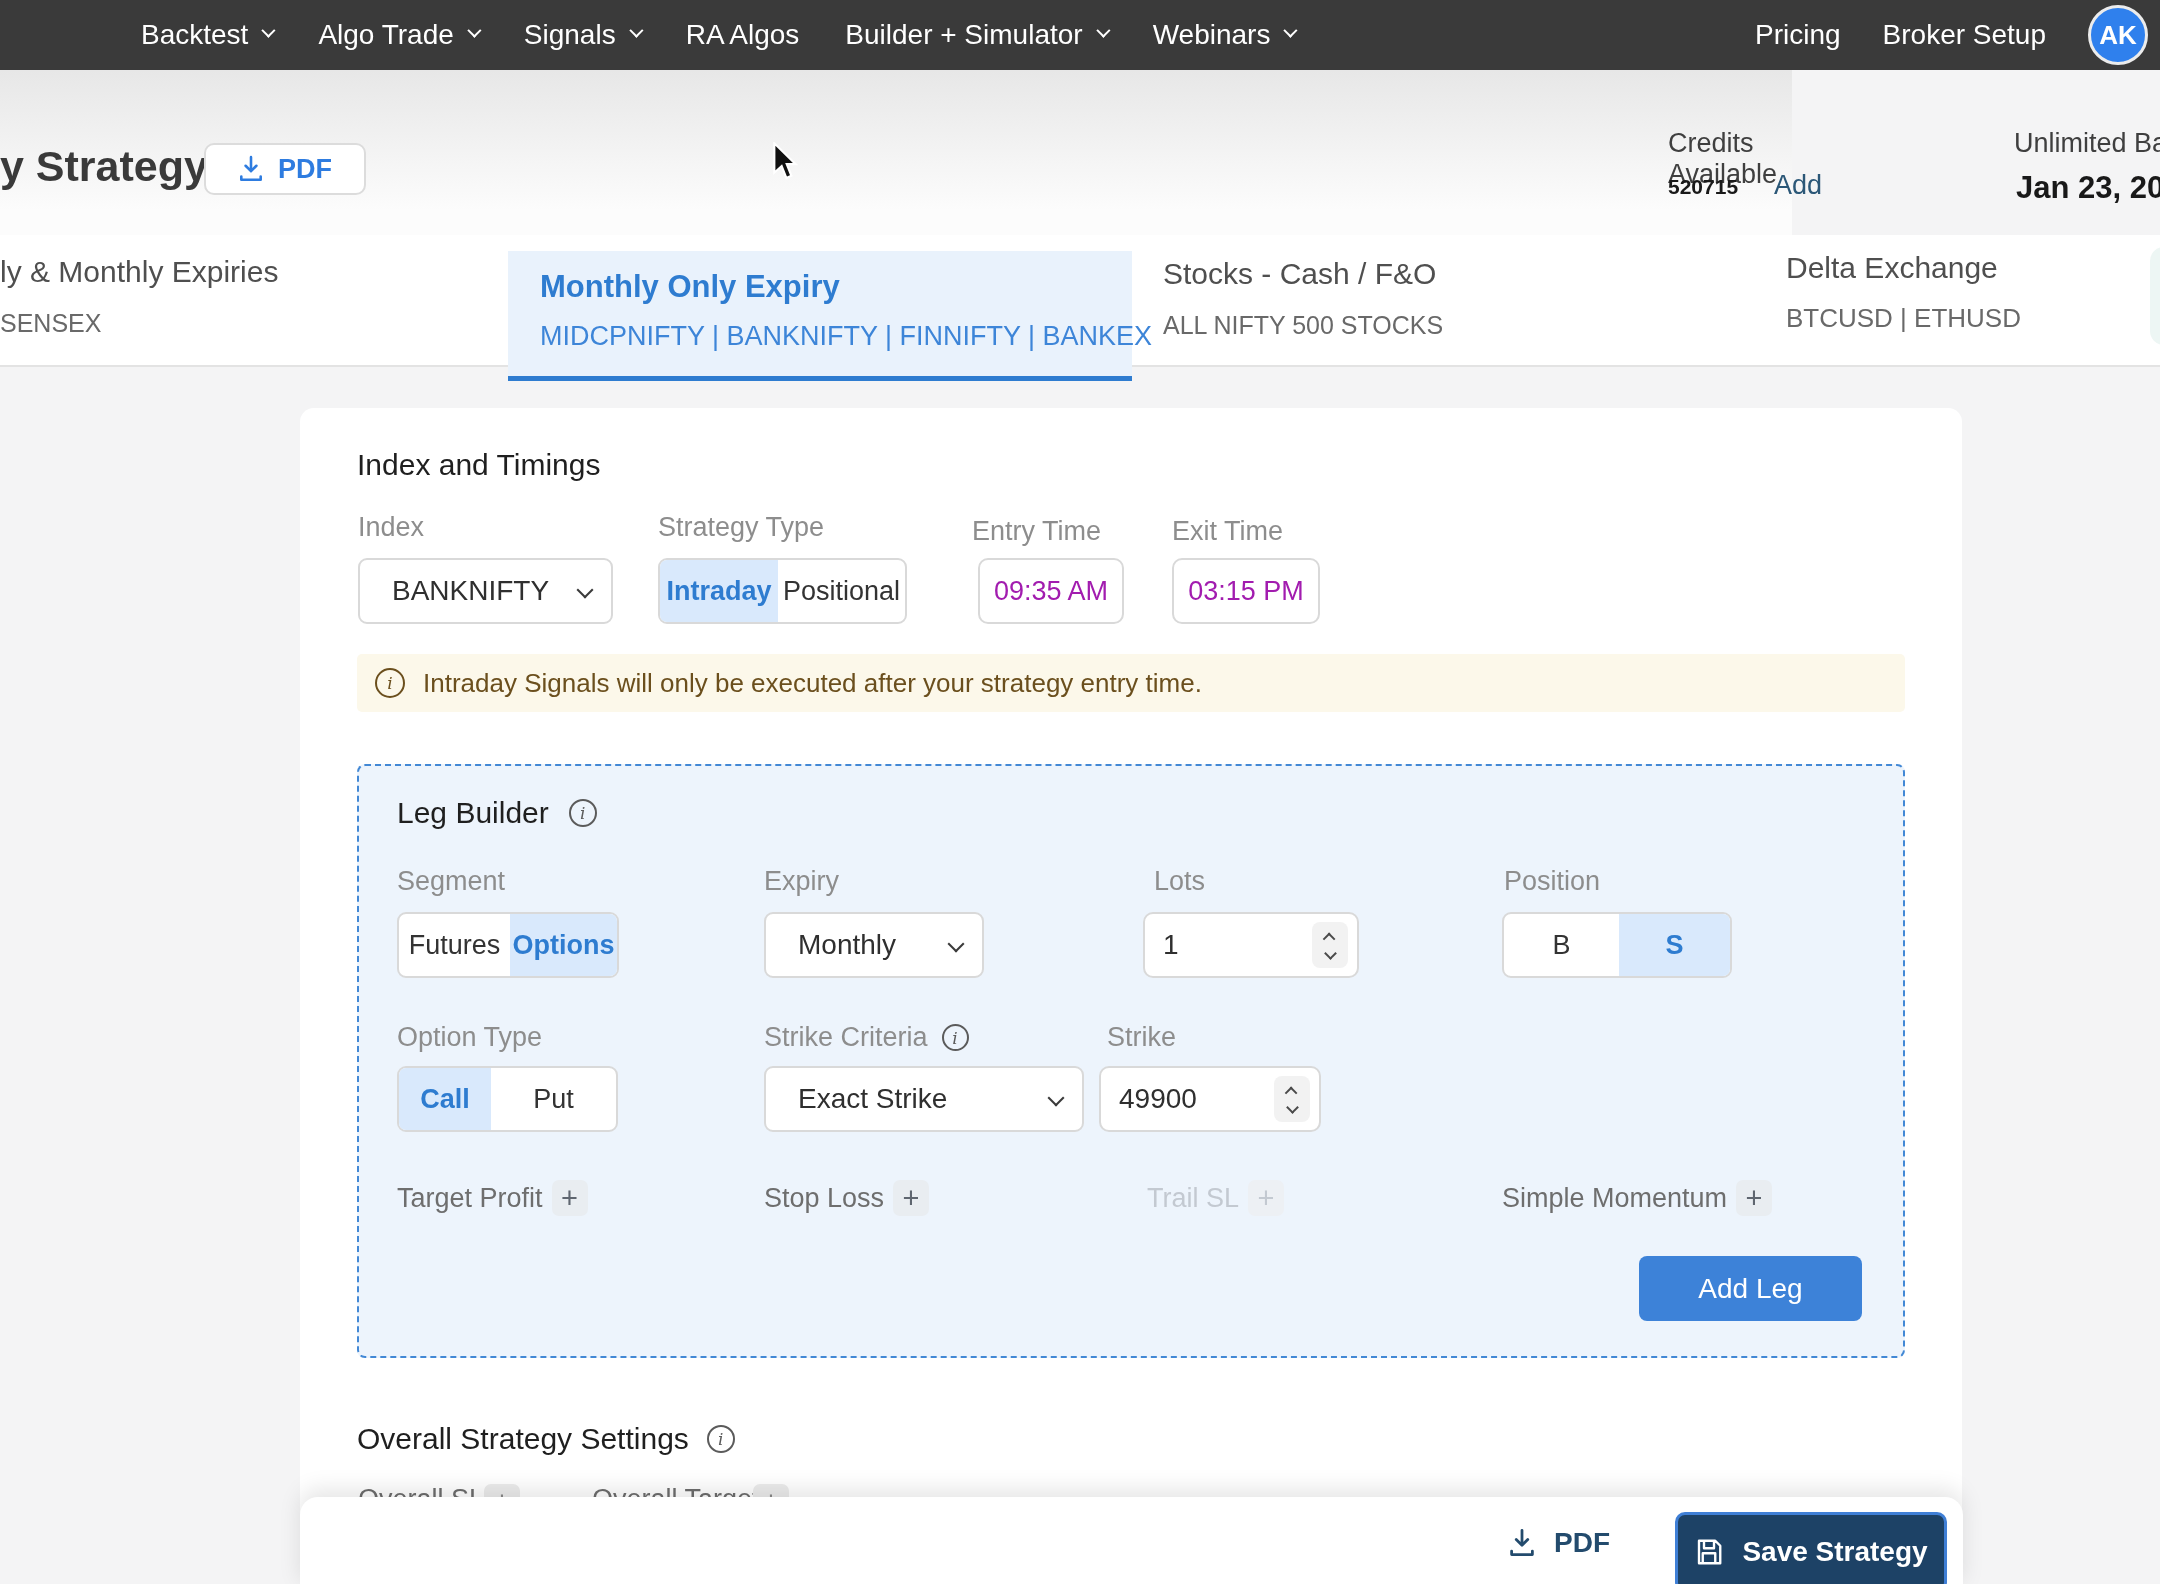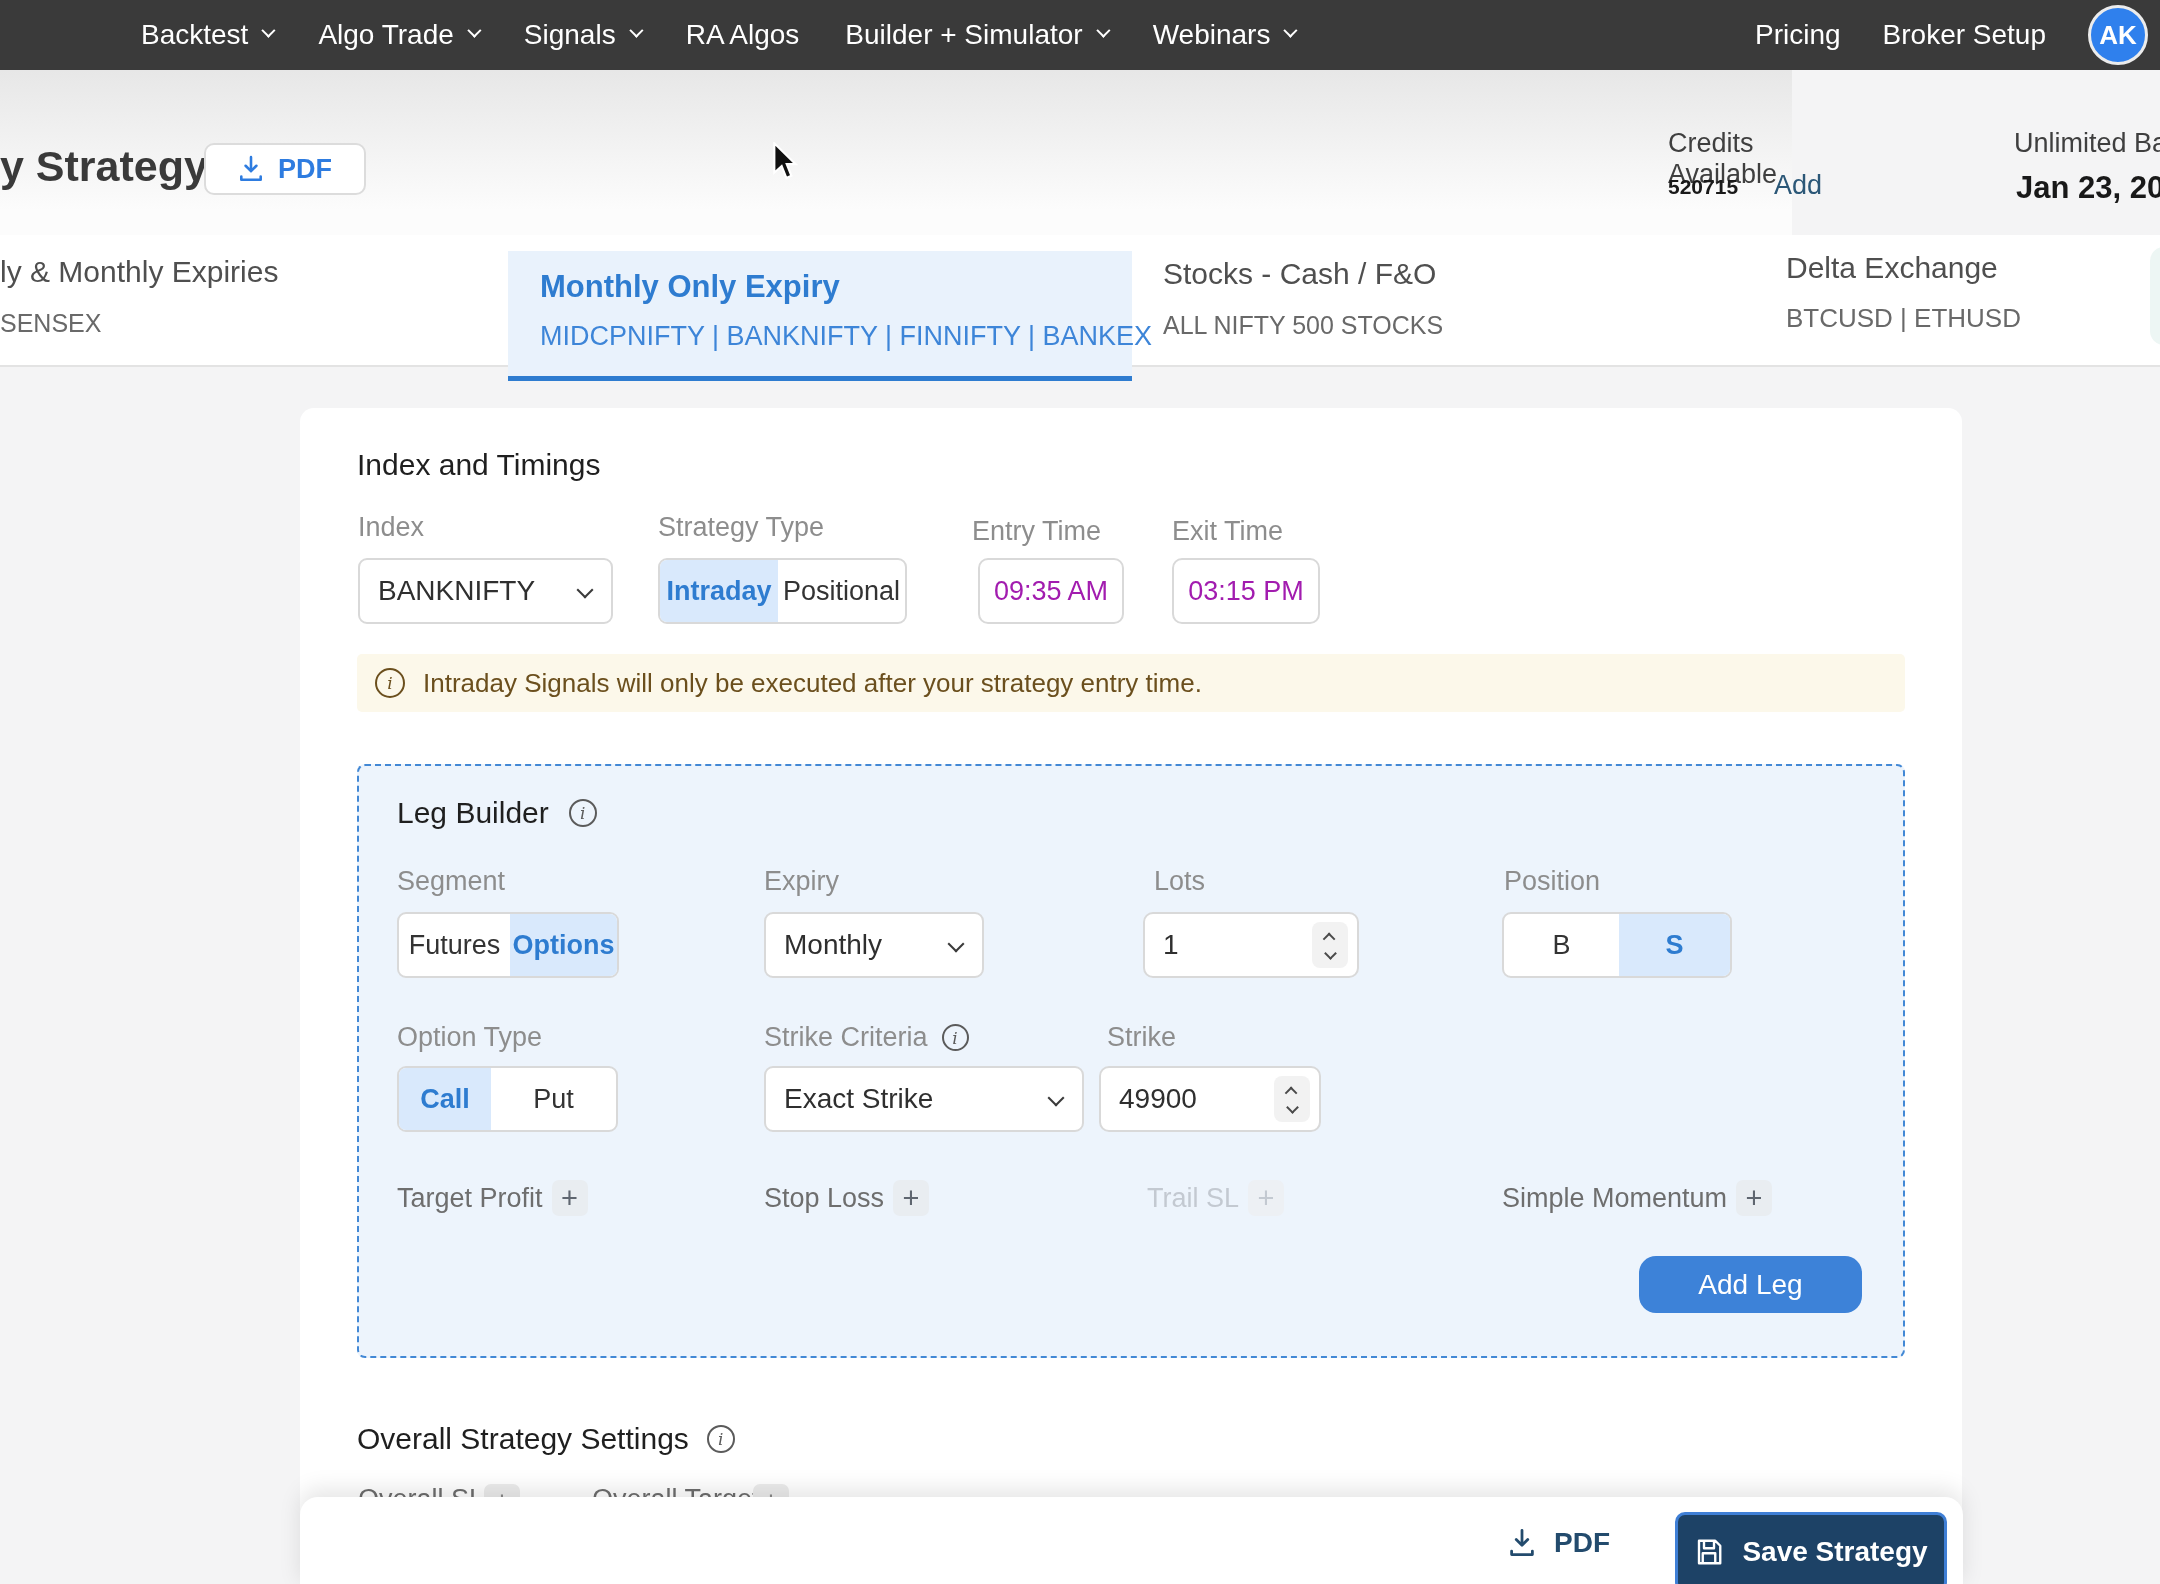--- a/index.html
+++ b/index.html
@@ -43,21 +43,21 @@
   .t4-sub   { position:absolute; left:1786px; top:68px; font-size:26px; }
   .tab-sliver { position:absolute; left:2150px; top:12px; width:14px; height:98px; background:#edf6f4; border-radius:14px 0 0 14px; }
   
   .card { position:absolute; left:300px; top:408px; width:1662px; height:1176px; background:#fff; border-radius:14px 14px 0 0; z-index:10; }
   .section-h { font-size:30px; font-weight:500; color:#1f1f1f; white-space:nowrap; }
   .h1 { position:absolute; left:57px; top:40px; }
   .h2 { position:absolute; left:57px; top:1014px; display:flex; align-items:center; gap:18px; }
   .lbl { position:absolute; font-size:27px; color:#8d8d8d; white-space:nowrap; }
   .lbl-index { left:58px; top:104px; } .lbl-stype { left:358px; top:104px; }
   .lbl-entry { left:672px; top:108px; } .lbl-exit { left:872px; top:108px; }
-  .select { position:absolute; height:66px; background:#fff; border:2px solid #d9d9d9; border-radius:9px; display:flex; align-items:center; padding-left:18px; font-size:28px; color:#2f2f2f; }
+  .select { position:absolute; height:66px; background:#fff; border:2px solid #d9d9d9; border-radius:9px; display:flex; align-items:center; padding-left:32px; font-size:28px; color:#2f2f2f; }
   .select .chev { position:absolute; right:20px; top:24px; width:12px; height:12px; border-right:2.6px solid #3a3a3a; border-bottom:2.6px solid #3a3a3a; transform:rotate(45deg); }
   .sel-index { left:58px; top:150px; width:255px; }
   .seg { position:absolute; height:66px; border:2px solid #d9d9d9; border-radius:9px; background:#fff; display:flex; overflow:hidden; }
   .seg-cell { display:flex; align-items:center; justify-content:center; font-size:27px; color:#333; height:100%; }
   .seg-cell.on { background:#d9e9fc; color:#2e7cd0; font-weight:bold; }
   .seg-stype { left:358px; top:150px; width:249px; }
   .seg-stype .c0 { width:118px; } .seg-stype .c1 { flex:1; }
   .timebox { position:absolute; height:66px; background:#fff; border:2px solid #d9d9d9; border-radius:10px; display:flex; align-items:center; justify-content:center; font-size:27px; color:#a21caf; }
   .inp-entry { left:678px; top:150px; width:146px; }
   .inp-exit  { left:872px; top:150px; width:148px; }
@@ -87,21 +87,21 @@
   .stepper { position:absolute; right:9px; top:8px; width:36px; height:46px; background:#f2f2f2; border-radius:8px; display:flex; flex-direction:column; align-items:center; justify-content:center; gap:7px; }
   .st-up, .st-dn { width:9px; height:9px; border-right:2.2px solid #4a4a4a; border-bottom:2.2px solid #4a4a4a; }
   .st-up { transform:rotate(-135deg) translateY(-2px); }
   .st-dn { transform:rotate(45deg); }
   .addon { position:absolute; display:flex; align-items:center; gap:9px; font-size:27px; color:#6e6e6e; white-space:nowrap; }
   .a0 { left:38px; top:414px; } .a1 { left:405px; top:414px; }
   .a2 { left:788px; top:414px; } .a3 { left:1143px; top:414px; }
   .plus-chip { width:36px; height:36px; border-radius:7px; background:#e9edf1; color:#5f6670; font-size:29px; line-height:1; display:flex; align-items:center; justify-content:center; }
   .addon.disabled { color:#c3c9d1; }
   .addon.disabled .plus-chip { background:#edf0f4; color:#c3c9d1; }
-  .add-leg { position:absolute; left:1280px; top:490px; width:223px; height:57px; background:#3d82d8; border-radius:17px; color:#fff; font-size:28px; display:flex; align-items:center; justify-content:center; }
+  .add-leg { position:absolute; left:1280px; top:490px; width:223px; height:65px; background:#3d82d8; border-radius:8px; color:#fff; font-size:28px; display:flex; align-items:center; justify-content:center; }
   
   .cutrow { position:absolute; left:0; top:1076px; width:1662px; height:40px; }
   .cut-item { position:absolute; display:flex; align-items:center; gap:16px; font-size:27px; color:#6e6e6e; white-space:nowrap; }
   .cut0 { left:58px; top:0; } .cut0 .plus-chip { position:absolute; left:126px; top:0; }
   .cut1 { left:292px; top:0; } .cut1 .plus-chip { position:absolute; left:161px; top:0; }
   .cut-item .plus-chip { background:#ececec; color:#8a8a8a; }
   
   .fbar { position:absolute; left:300px; top:1497px; width:1663px; height:92px; background:#fff; border-radius:18px 18px 0 0; box-shadow:0 -8px 22px rgba(0,0,0,0.10); z-index:50; }
   .f-pdf { position:absolute; left:1208px; top:18px; height:56px; display:flex; align-items:center; gap:18px; color:#234b6d; }
   .f-pdf .pdf-label { font-size:28px; font-weight:bold; }

